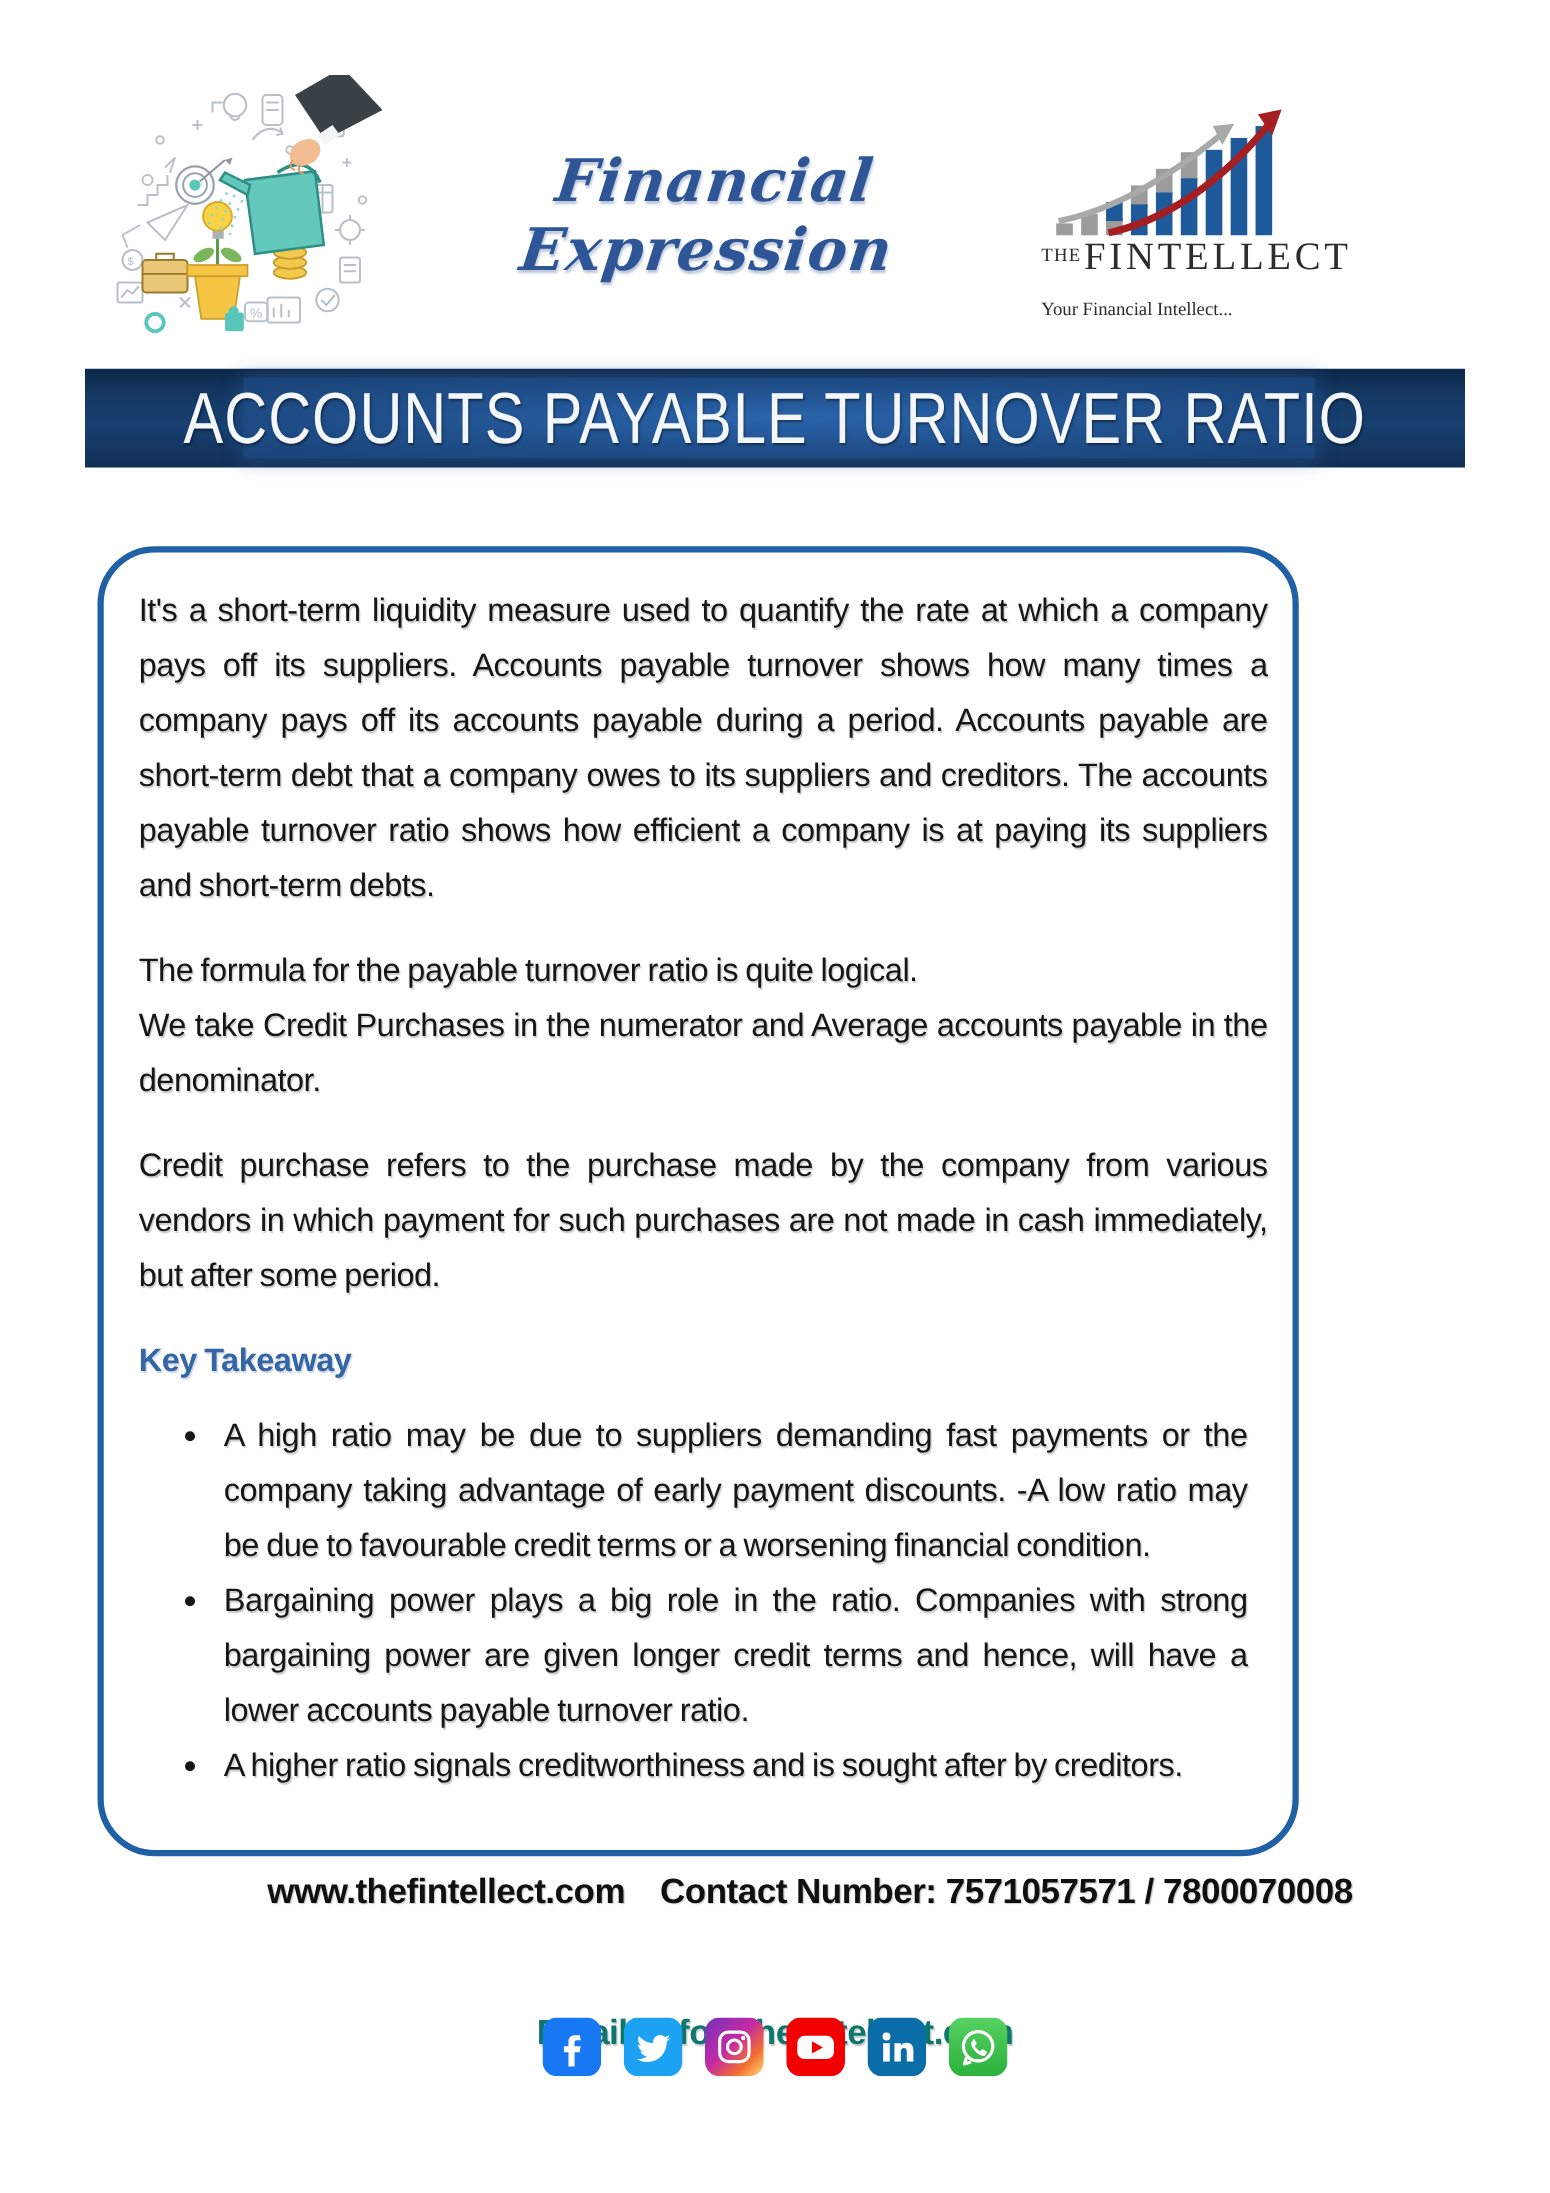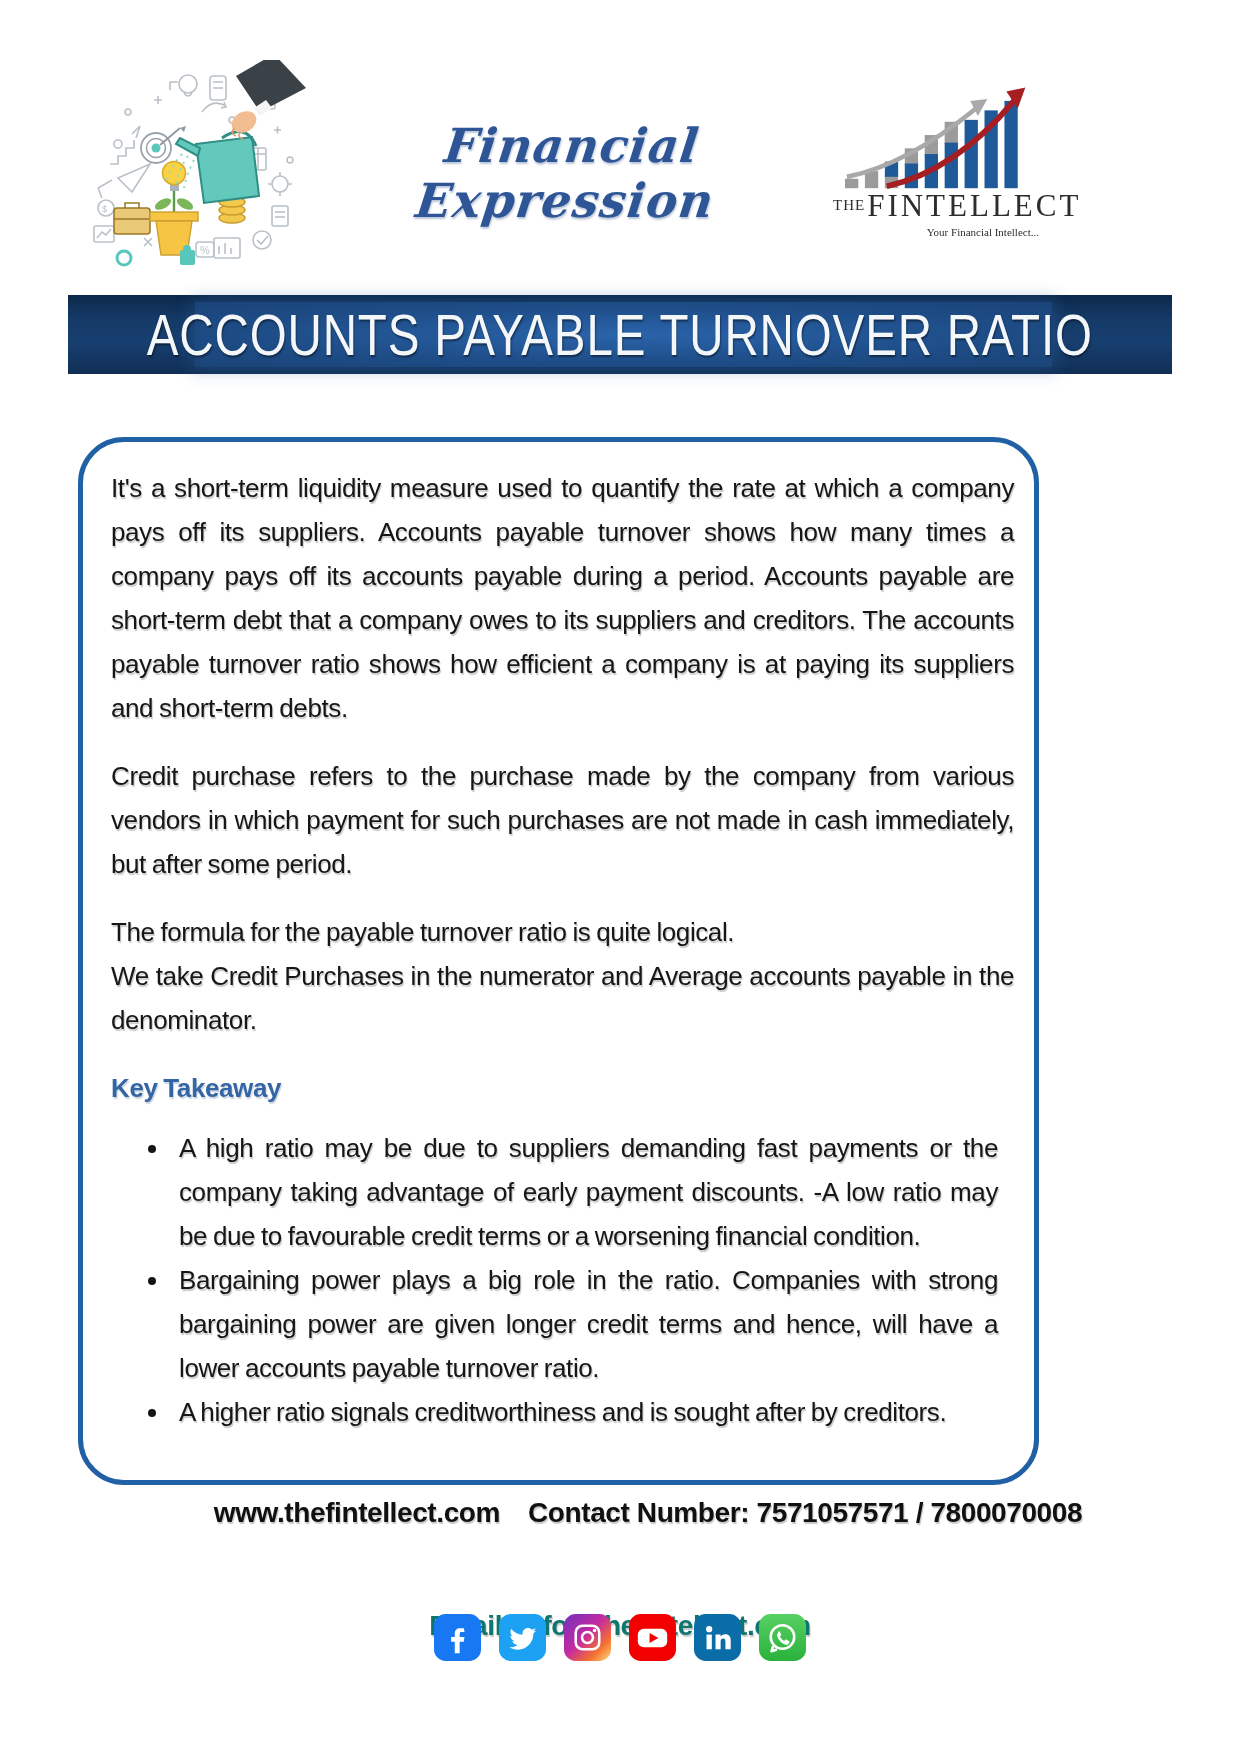--- a/index.html
+++ b/index.html
@@ -13,22 +13,22 @@
   .script-title{position:absolute;left:340px;top:118px;width:460px;height:86px;
       text-align:center;font-family:"DejaVu Serif",serif;font-style:italic;font-weight:bold;
       font-size:47px;color:#2e5596;transform:skewX(-7deg);letter-spacing:1px;
       text-shadow:1px 2px 2px rgba(60,90,140,.35);}
   .logo{position:absolute;left:833px;top:80px;width:210px;text-align:center;}
   .logo-chart{width:200px;height:112px;display:block;margin:0 auto;}
   .logo-word{white-space:nowrap;color:#2d2d2d;font-family:"Liberation Serif",serif;
       line-height:30px;margin-top:-2px;}
   .logo-the{font-size:15px;letter-spacing:1px;vertical-align:6px;margin-right:2px;}
   .logo-name{font-size:31px;letter-spacing:3px;}
-  .logo-tagline{font-family:"Liberation Serif",serif;font-size:11px;color:#2d2d2d;
-      text-align:right;padding-right:4px;margin-top:0;}
+  .logo-tagline{font-family:"Liberation Serif",serif;font-size:15px;color:#2d2d2d;
+      text-align:left;padding-right:4px;margin-top:14px;}
 
   
   .banner{position:absolute;left:68px;top:295px;width:1104px;height:79px;
       background:linear-gradient(180deg,#0c2849 0%,#153a67 30%,#173f70 58%,#112f55 100%);
       display:flex;align-items:center;justify-content:center;}
   .banner-inner{position:absolute;left:127px;right:120px;top:7px;bottom:7px;
       background:radial-gradient(ellipse at 50% 50%, #2a64ab 0%, #1e4c86 62%, #1a4478 100%);
       box-shadow:0 0 14px 4px rgba(45,95,160,.35);}
   .banner h1{position:relative;margin:0;color:#f4f7fa;font-weight:normal;
       font-size:58px;white-space:nowrap;letter-spacing:1px;
@@ -190,23 +190,23 @@
     <div class="logo-tagline">Your Financial Intellect...</div>
   </div>
 
   <div class="banner">
     <div class="banner-inner"></div>
     <h1><span>ACCOUNTS PAYABLE TURNOVER RATIO</span></h1>
   </div>
 
   <section class="content-box body-text">
     <p>It's a short-term liquidity measure used to quantify the rate at which a company pays off its suppliers. Accounts payable turnover shows how many times a company pays off its accounts payable during a period. Accounts payable are short-term debt that a company owes to its suppliers and creditors. The accounts payable turnover ratio shows how efficient a company is at paying its suppliers and short-term debts.</p>
-    <p>Credit purchase refers to the purchase made by the company from various vendors in which payment for such purchases are not made in cash immediately, but after some period.</p>
     <p><span>The formula for the payable turnover ratio is quite logical.</span><br>
        <span>We take Credit Purchases in the numerator and Average accounts payable in the denominator.</span></p>
+    <p>Credit purchase refers to the purchase made by the company from various vendors in which payment for such purchases are not made in cash immediately, but after some period.</p>
     <h2 class="takeaway">Key Takeaway</h2>
     <ul>
       <li>A high ratio may be due to suppliers demanding fast payments or the company taking advantage of early payment discounts. -A low ratio may be due to favourable credit terms or a worsening financial condition.</li>
       <li>Bargaining power plays a big role in the ratio. Companies with strong bargaining power are given longer credit terms and hence, will have a lower accounts payable turnover ratio.</li>
       <li>A higher ratio signals creditworthiness and is sought after by creditors.</li>
     </ul>
   </section>
 
   <div class="footer-line1">
     <span>www.thefintellect.com</span><span class="contact"><span>Contact Number:</span> <span>7571057571 / 7800070008</span></span>

